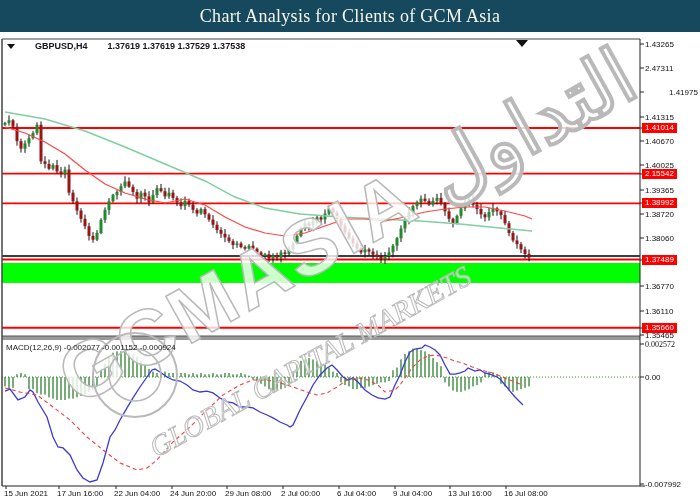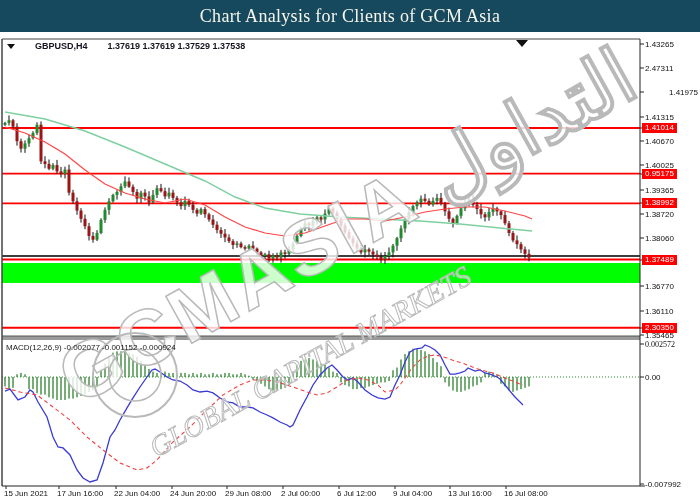--- a/index.html
+++ b/index.html
@@ -500,33 +500,33 @@
         <div class="plabel" data-interactable="false" style="left: 645px; top: 81px; text-align: right;">1.41315</div>
         <div class="plabel" data-interactable="false" style="left: 645px; top: 105px;">1.40670</div>
         <div class="plabel" data-interactable="false" style="left: 645px; top: 129px;">1.40025</div>
         <div class="plabel" data-interactable="false" style="left: 645px; top: 154px;">1.39365</div>
         <div class="plabel" data-interactable="false" style="left: 645px; top: 178px;">1.38720</div>
         <div class="plabel" data-interactable="false" style="left: 645px; top: 202px;">1.38060</div>
         <div class="plabel" data-interactable="false" style="left: 645px; top: 250px;">1.36770</div>
         <div class="plabel" data-interactable="false" style="left: 645px; top: 275px;">1.36110</div>
         <div class="plabel" data-interactable="false" style="left: 645px; top: 299px;">1.35465</div>
         <div class="plabel-red" data-interactable="false" style="left: 642px; top: 91px;">1.41014</div>
-        <div class="plabel-red" data-interactable="false" style="left: 642px; top: 137px;">0.95175</div>
+        <div class="plabel-red" data-interactable="false" style="left: 642px; top: 137px;">2.15542</div>
         <div class="plabel-red" data-interactable="false" style="left: 642px; top: 166px;">1.38992</div>
         <div class="plabel-red" data-interactable="false" style="left: 642px; top: 223px;">1.37489</div>
-        <div class="plabel-red" data-interactable="false" style="left: 642px; top: 291px;">2.30350</div>
+        <div class="plabel-red" data-interactable="false" style="left: 642px; top: 291px;">1.35660</div>
       </div>
     <div id="time-axis" data-interactable="true">
         <div class="dlabel" data-interactable="false" style="left: 4px; top: 457px;">15 Jun 2021</div>
         <div class="dlabel" data-interactable="false" style="left: 57px; top: 457px;">17 Jun 16:00</div>
         <div class="dlabel" data-interactable="false" style="left: 114px; top: 457px;">22 Jun 04:00</div>
         <div class="dlabel" data-interactable="false" style="left: 170px; top: 457px;">24 Jun 20:00</div>
         <div class="dlabel" data-interactable="false" style="left: 225px; top: 457px;">29 Jun 08:00</div>
         <div class="dlabel" data-interactable="false" style="left: 281px; top: 457px;">2 Jul 00:00</div>
-        <div class="dlabel" data-interactable="false" style="left: 337px; top: 457px;">6 Jul 12:00</div>
+        <div class="dlabel" data-interactable="false" style="left: 337px; top: 457px;">6 Jul 04:00</div>
         <div class="dlabel" data-interactable="false" style="left: 393px; top: 457px;">9 Jul 04:00</div>
         <div class="dlabel" data-interactable="false" style="left: 448px; top: 457px;">13 Jul 16:00</div>
         <div class="dlabel" data-interactable="false" style="left: 504px; top: 457px;">16 Jul 08:00</div>
       </div>
     <div id="macd-axis" data-interactable="false">
         <div class="plabel" data-interactable="false" style="left: 645px; top: 308px; font-family: Liberation Serif, serif;">0.002572</div>
         <div class="plabel" data-interactable="false" style="left: 645px; top: 341px;">0.00</div>
         <div class="plabel" data-interactable="false" style="left: 645px; top: 448px; text-align: right;">-0.007992</div>
       </div>
   </div>

